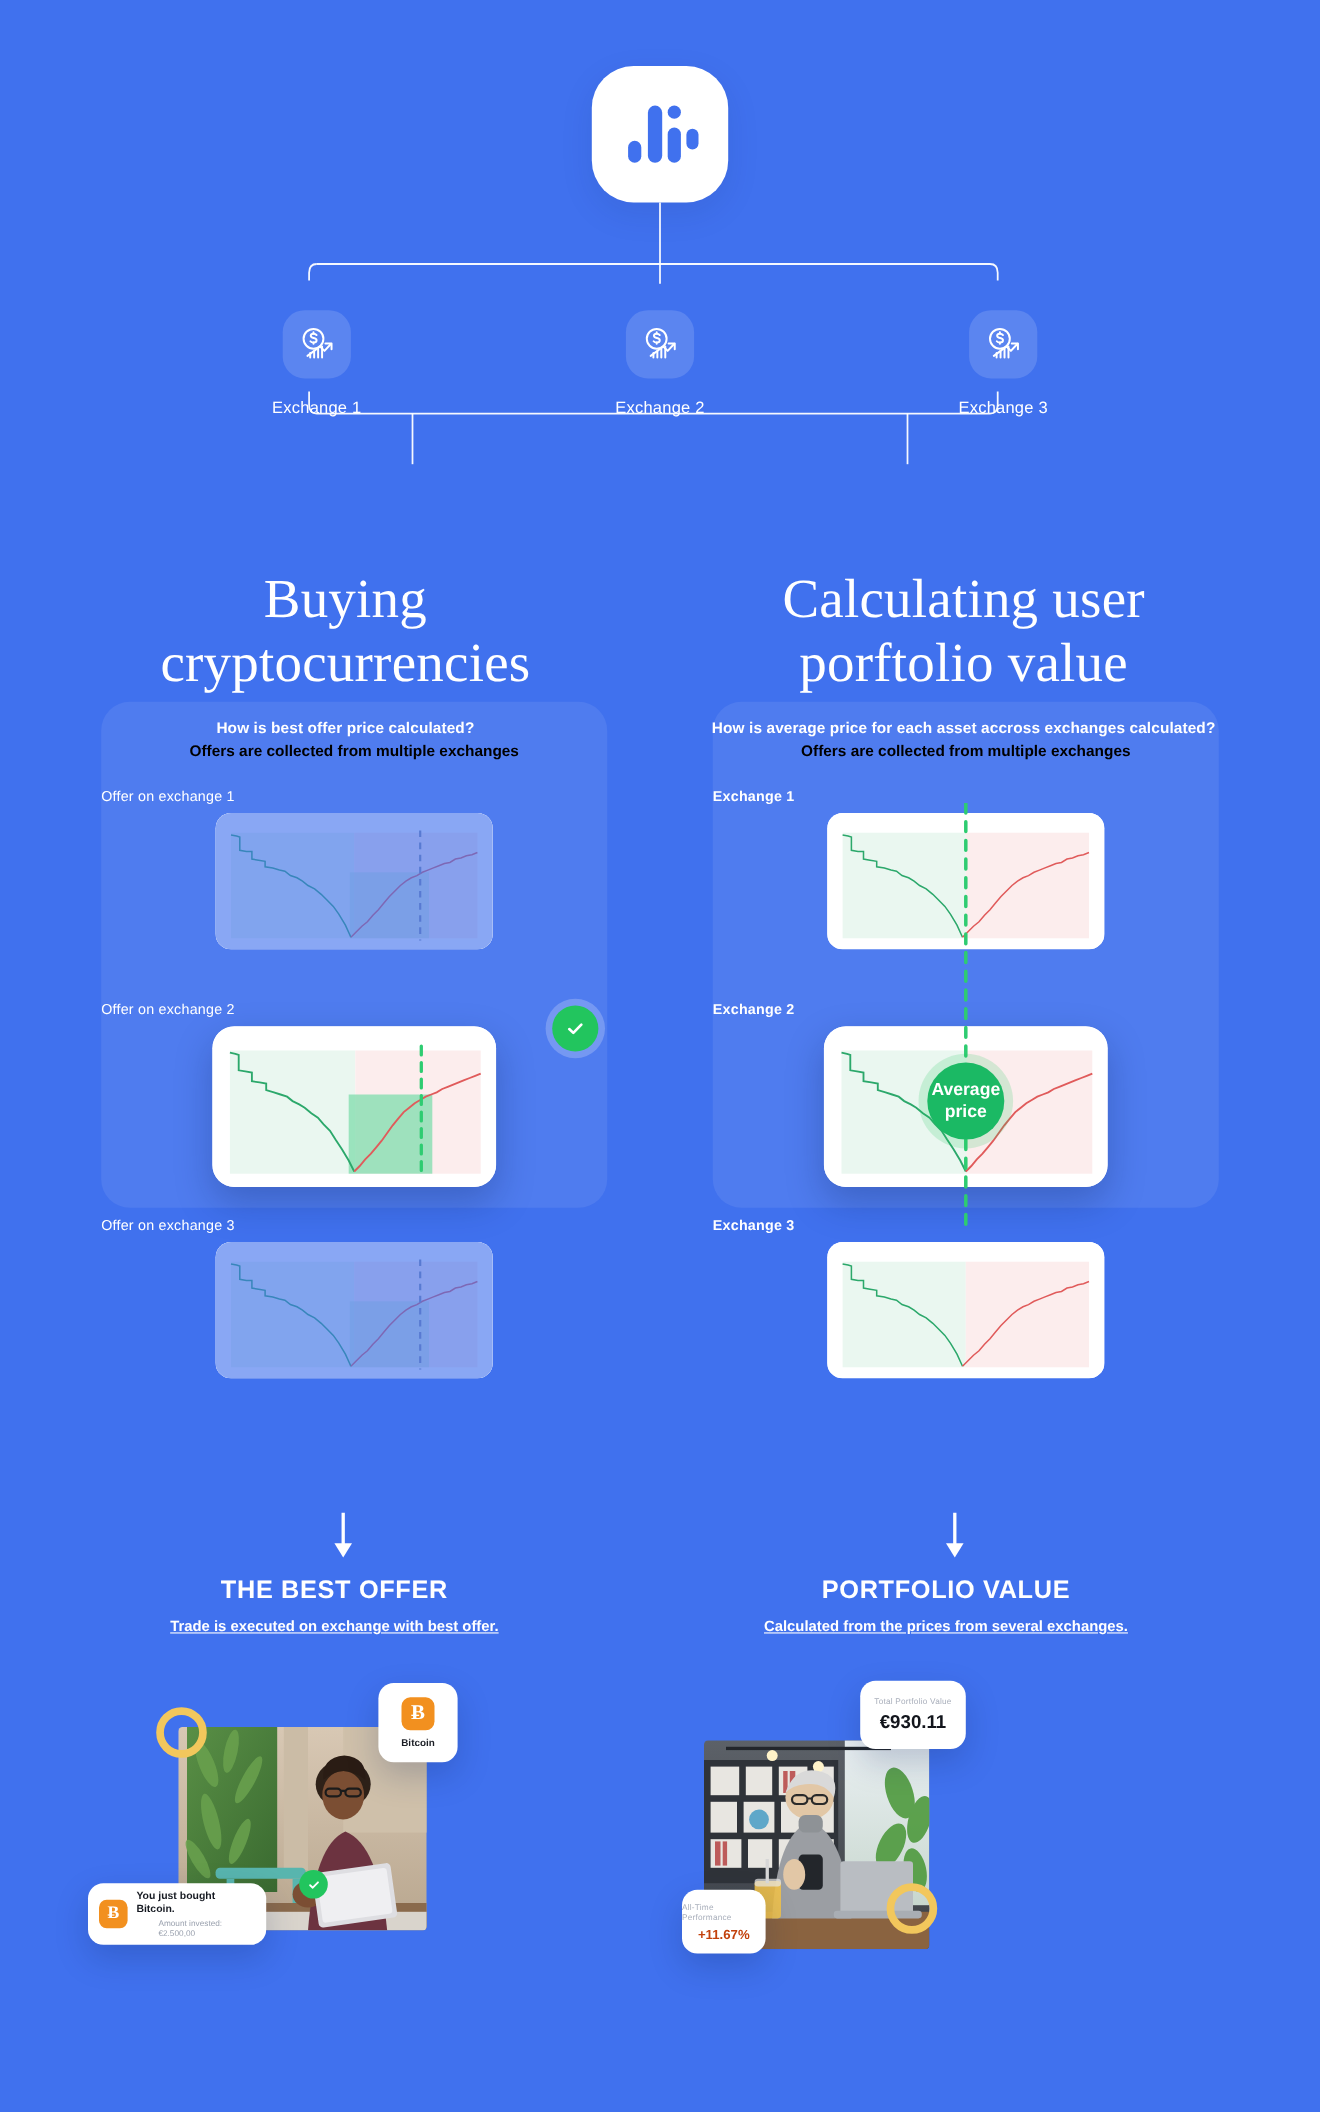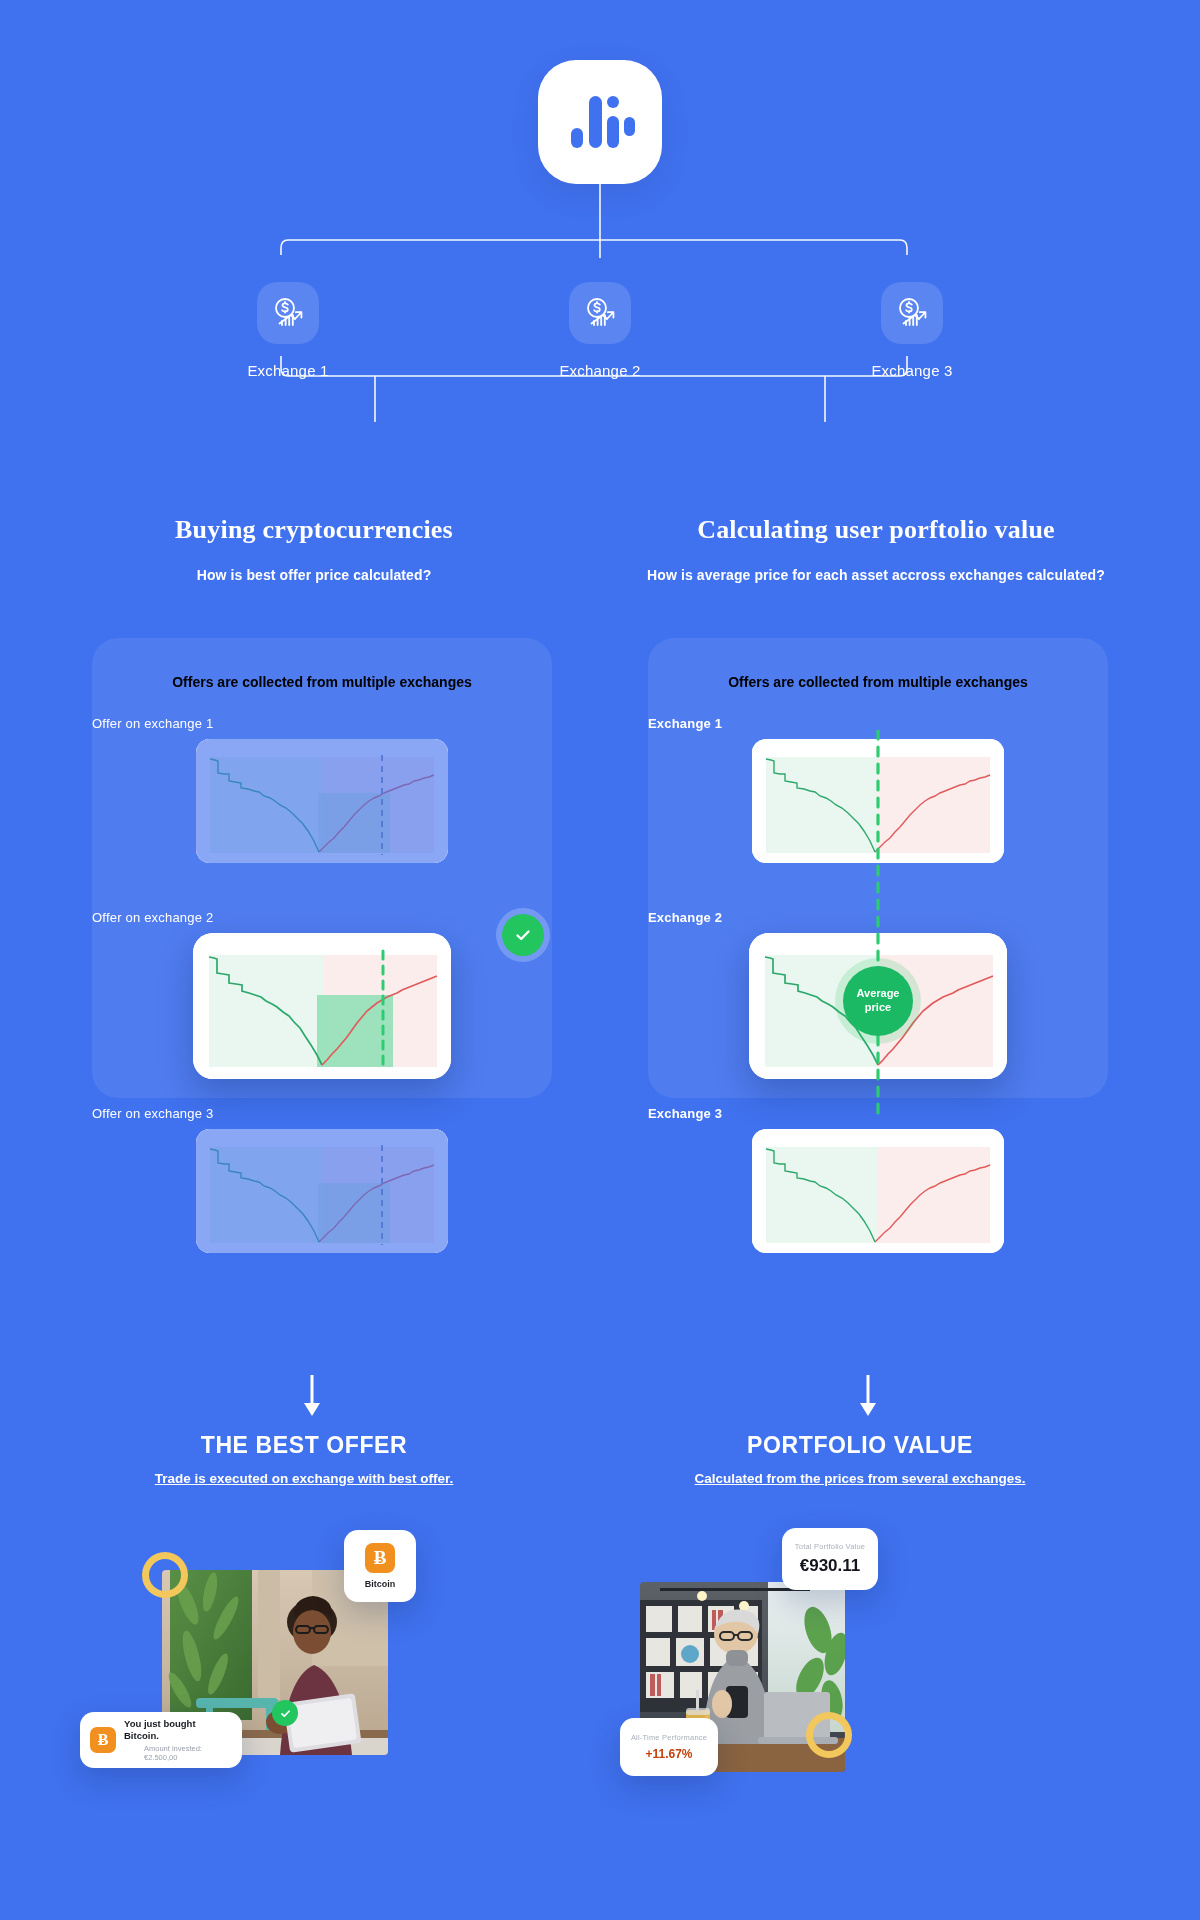--- a/index.html
+++ b/index.html
@@ -56,22 +56,22 @@
     letter-spacing: .2px;
   }
   .e1 { left: 203px; }
   .e2 { left: 515px; }
   .e3 { left: 827px; }
 
   
   .col-head { position: absolute; top: 515px; width: 480px; text-align: center; }
   .col-head h2 {
     font-family: "Liberation Serif", serif;
-    font-weight: 700;
-    font-size: 26px;
+    font-weight: 400;
+    font-size: 50px;
     color: #ffffff;
     letter-spacing: .2px;
   }
   .col-head p {
     margin-top: 22px;
     font-size: 14px;
     font-weight: bold;
     color: #ffffff;
     letter-spacing: .1px;
   }
@@ -142,21 +142,21 @@
   
   .avg-bubble {
     position: absolute;
     width: 86px; height: 86px; border-radius: 50%;
     background: rgba(34,197,94,.18);
     display:flex; align-items:center; justify-content:center;
   }
   .avg-bubble .core {
     width: 70px; height: 70px; border-radius: 50%;
     background: #1BB964;
-    color: #fff; font-size: 11px; font-weight: bold;
+    color: #fff; font-size: 16px; font-weight: bold;
     display:flex; align-items:center; justify-content:center;
     text-align:center; line-height: 1.25;
   }
 
   
   .down-arrow { position: absolute; top: 1375px; }
   .da-left  { left: 303px; }
   .da-right { left: 859px; }
 
   
@@ -234,21 +234,21 @@
 
   .value-card {
     width: 96px; height: 62px;
     display:flex; flex-direction:column;
     align-items:center; justify-content:center;
   }
   .vc-lbl { font-size: 7.5px; color: #A9AFBB; letter-spacing:.2px; }
   .vc-val { font-size: 17px; font-weight: bold; color: #12151C; margin-top: 5px; }
   .vc-val.green { color: #c2410c; font-size: 12px; }
 
-  .perf-card { width: 98px; height: 58px; }
+  .perf-card { width: 76px; height: 58px; }
 </style>
 </head>
 <body>
 
 <div class="page">
 
   <div class="logo-wrap">
     <div class="logo-bars">
       <i class="b1"></i>
         <i class="b2"></i>

